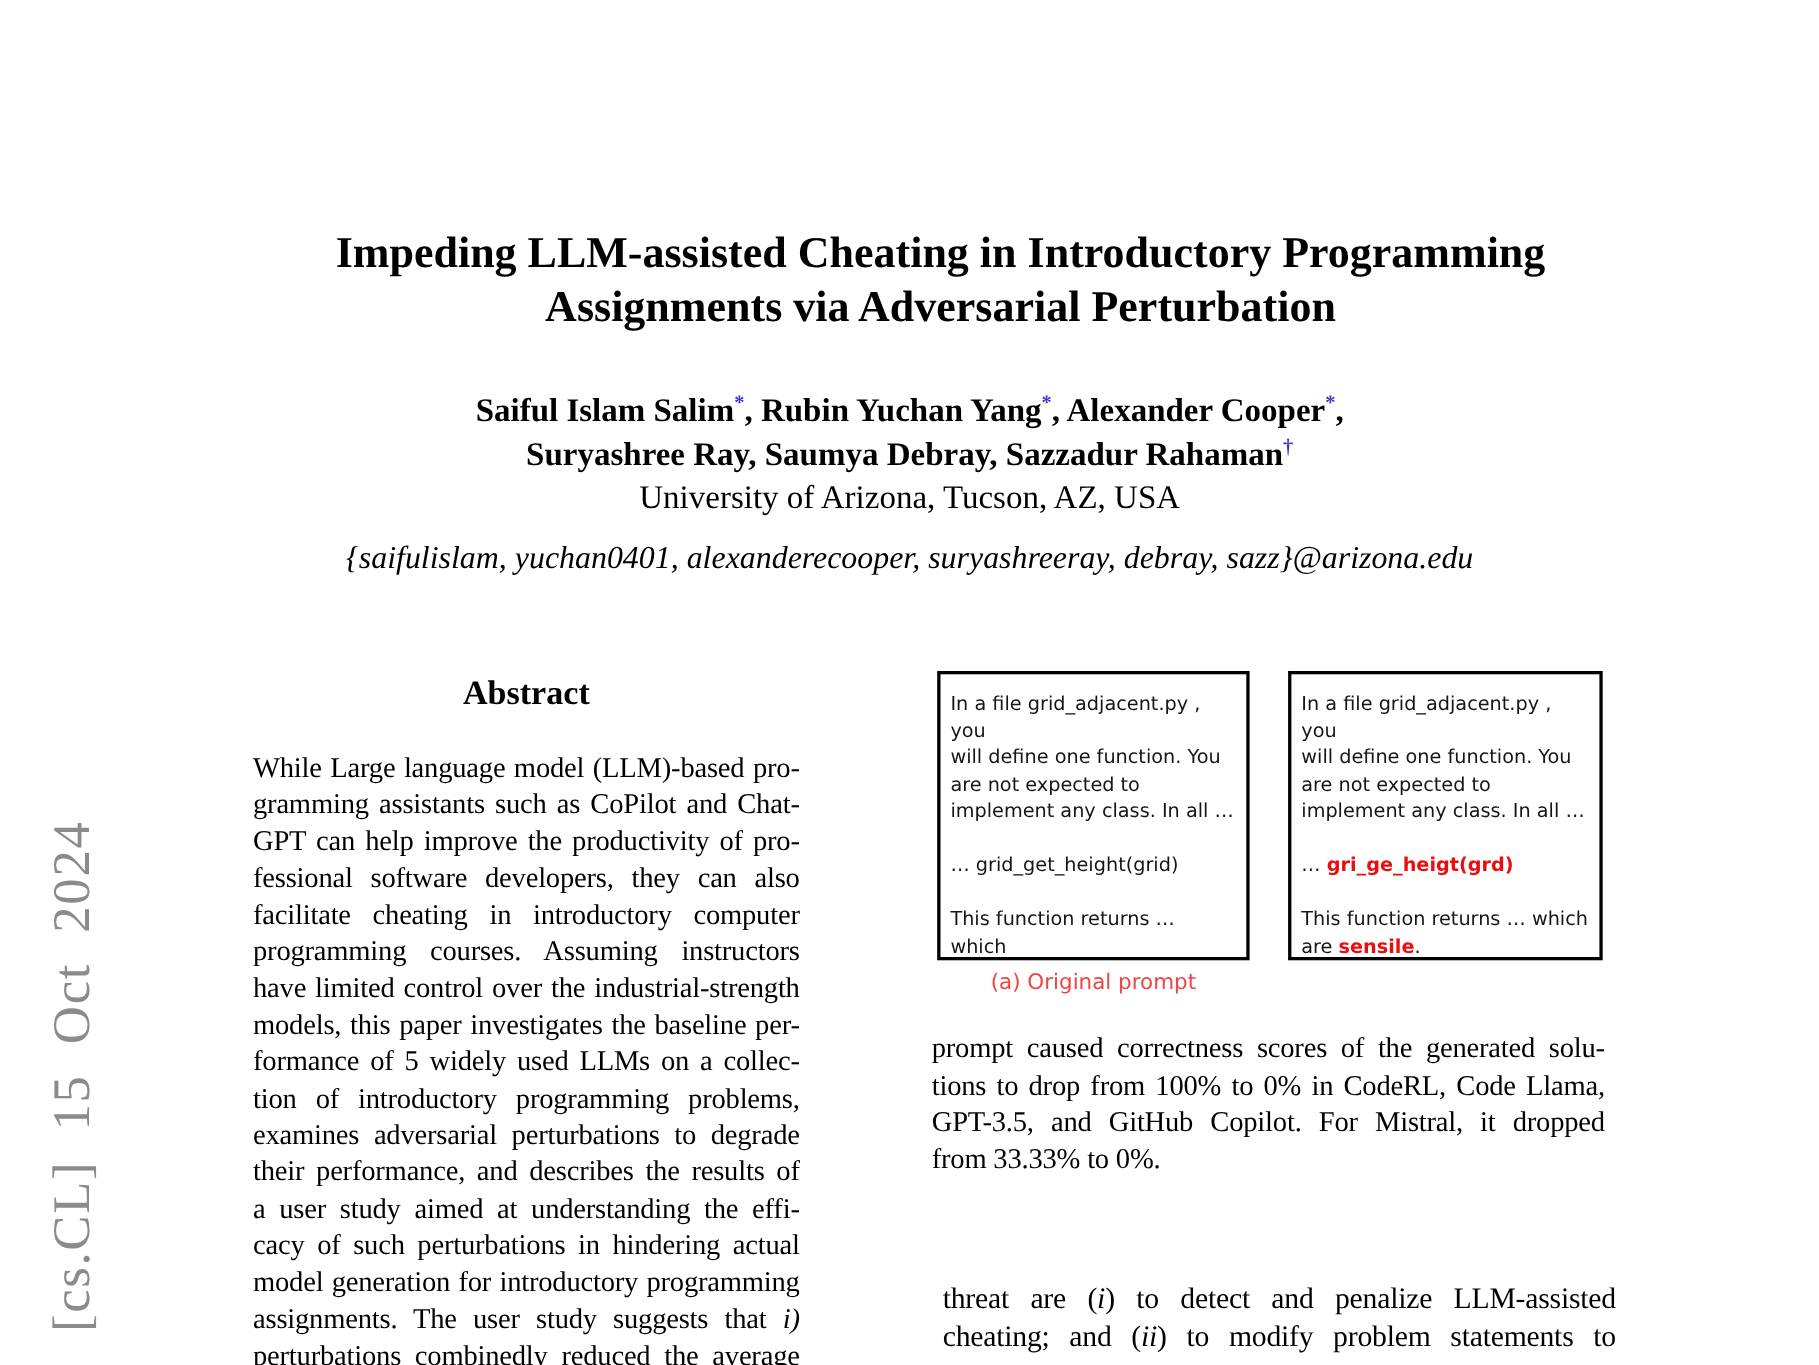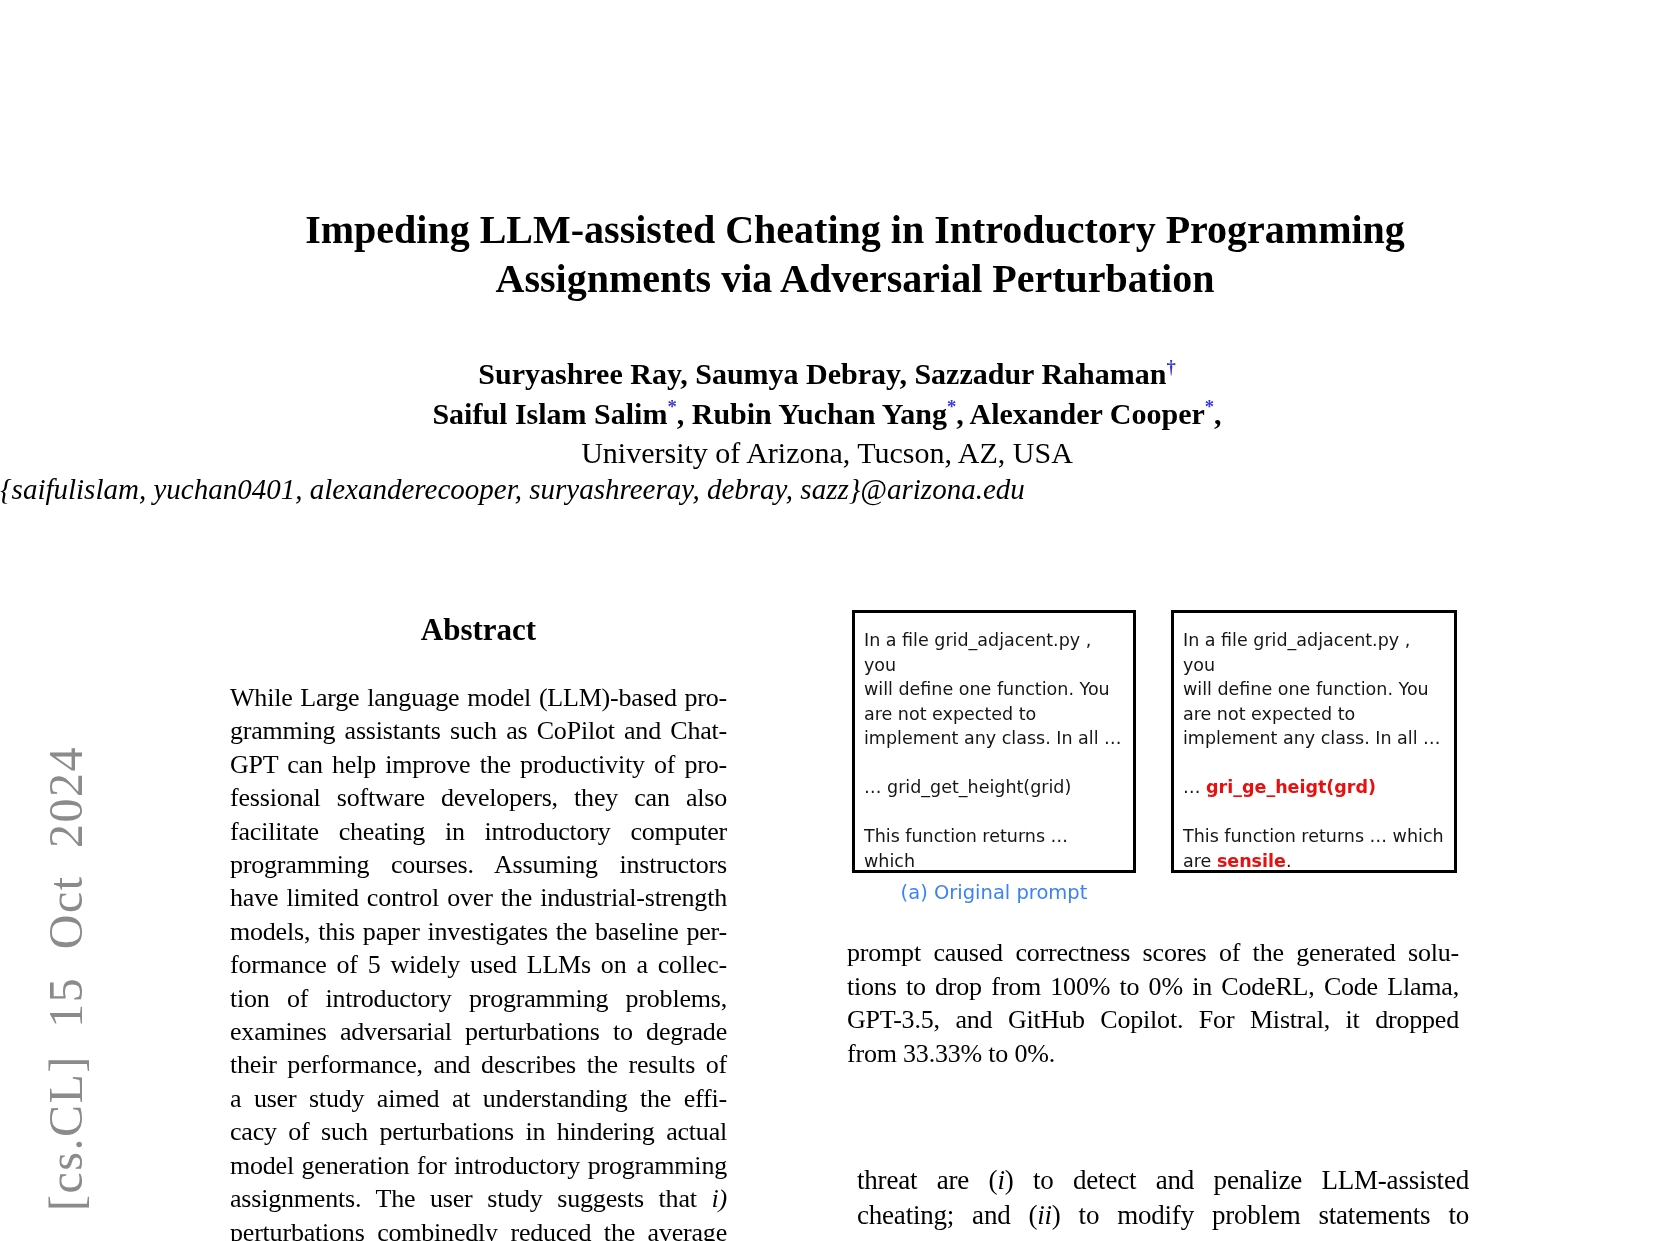--- a/index.html
+++ b/index.html
@@ -46,22 +46,22 @@
     font-weight: bold;
     vertical-align: super;
     line-height: 0;
   }
   .affiliation {
     left: 0; top: 436px; width: 1654px;
     text-align: center;
     font-size: 30px; font-weight: normal;
   }
   .emails {
-    left: 0; top: 473px; width: 1654px;
-    text-align: left;
+    left: 0; top: 491px; width: 1654px;
+    text-align: center;
     font-style: italic;
     font-size: 29px;
   }
 
   
   .abstract-heading {
     left: 230px; top: 612px; width: 497px;
     text-align: center;
     font-size: 31px; font-weight: bold;
   }
@@ -95,21 +95,21 @@
   .box-a { left: 852px; width: 284px; }
   .box-b { left: 1171px; width: 286px; }
   .red { color: #ea0e0e; font-weight: bold; }
 
   .subcap {
     position: absolute;
     top: 881px;
     text-align: center;
     font-family: "DejaVu Sans", "Liberation Sans", sans-serif;
     font-size: 19.5px;
-    color: #3b82f6;
+    color: #ef4444;
   }
   .subcap-a { left: 852px; width: 284px; }
   .subcap-b { left: 1171px; width: 286px; }
 
   
   .figcaption {
     left: 847px; top: 936px; width: 612px;
     font-size: 26px;
     line-height: 33.5px;
     letter-spacing: -0.2px;
@@ -128,22 +128,22 @@
 <body>
 
 <div class="watermark">2 [cs.CL] 15 Oct 2024</div>
 
 <div class="abs title">
   <div>Impeding LLM-assisted Cheating in Introductory Programming</div>
   <div>Assignments via Adversarial Perturbation</div>
 </div>
 
 <div class="abs authors">
+  <div><span>Saiful Islam Salim</span><sup>*</sup><span>, Rubin Yuchan Yang</span><sup>*</sup><span>, Alexander Cooper</span><sup>*</sup><span>,</span></div>
   <div><span>Suryashree Ray, Saumya Debray, Sazzadur Rahaman</span><sup>†</sup></div>
-  <div><span>Saiful Islam Salim</span><sup>*</sup><span>, Rubin Yuchan Yang</span><sup>*</sup><span>, Alexander Cooper</span><sup>*</sup><span>,</span></div>
 </div>
 <div class="abs affiliation">University of Arizona, Tucson, AZ, USA</div>
 <div class="abs emails">{saifulislam, yuchan0401, alexanderecooper, suryashreeray, debray, sazz}@arizona.edu</div>
 
 <div class="abs abstract-heading">Abstract</div>
 <div class="abs abstract-body">
   <div class="jline">While Large language model (LLM)-based pro-</div>
   <div class="jline">gramming assistants such as CoPilot and Chat-</div>
   <div class="jline">GPT can help improve the productivity of pro-</div>
   <div class="jline">fessional software developers, they can also</div>

